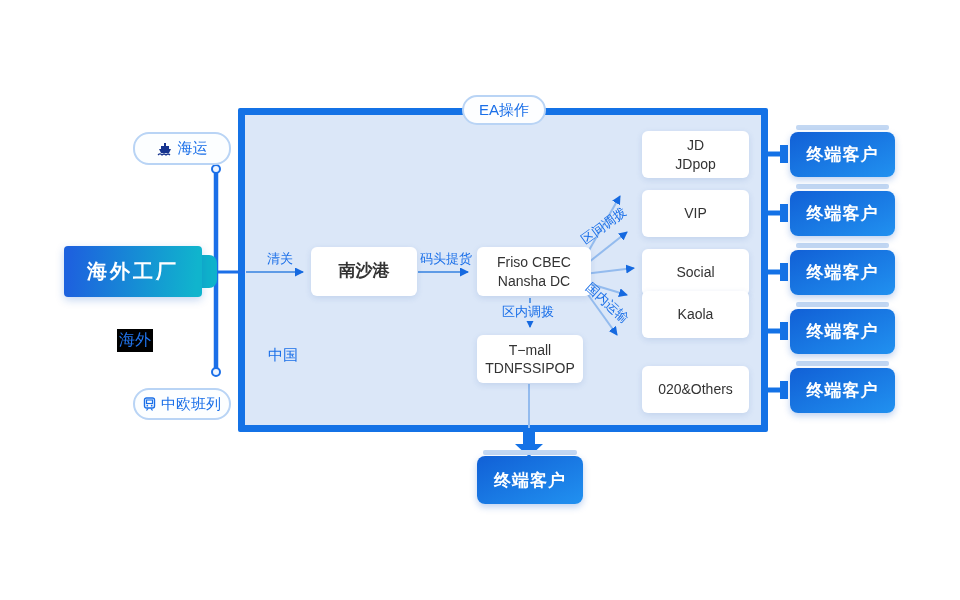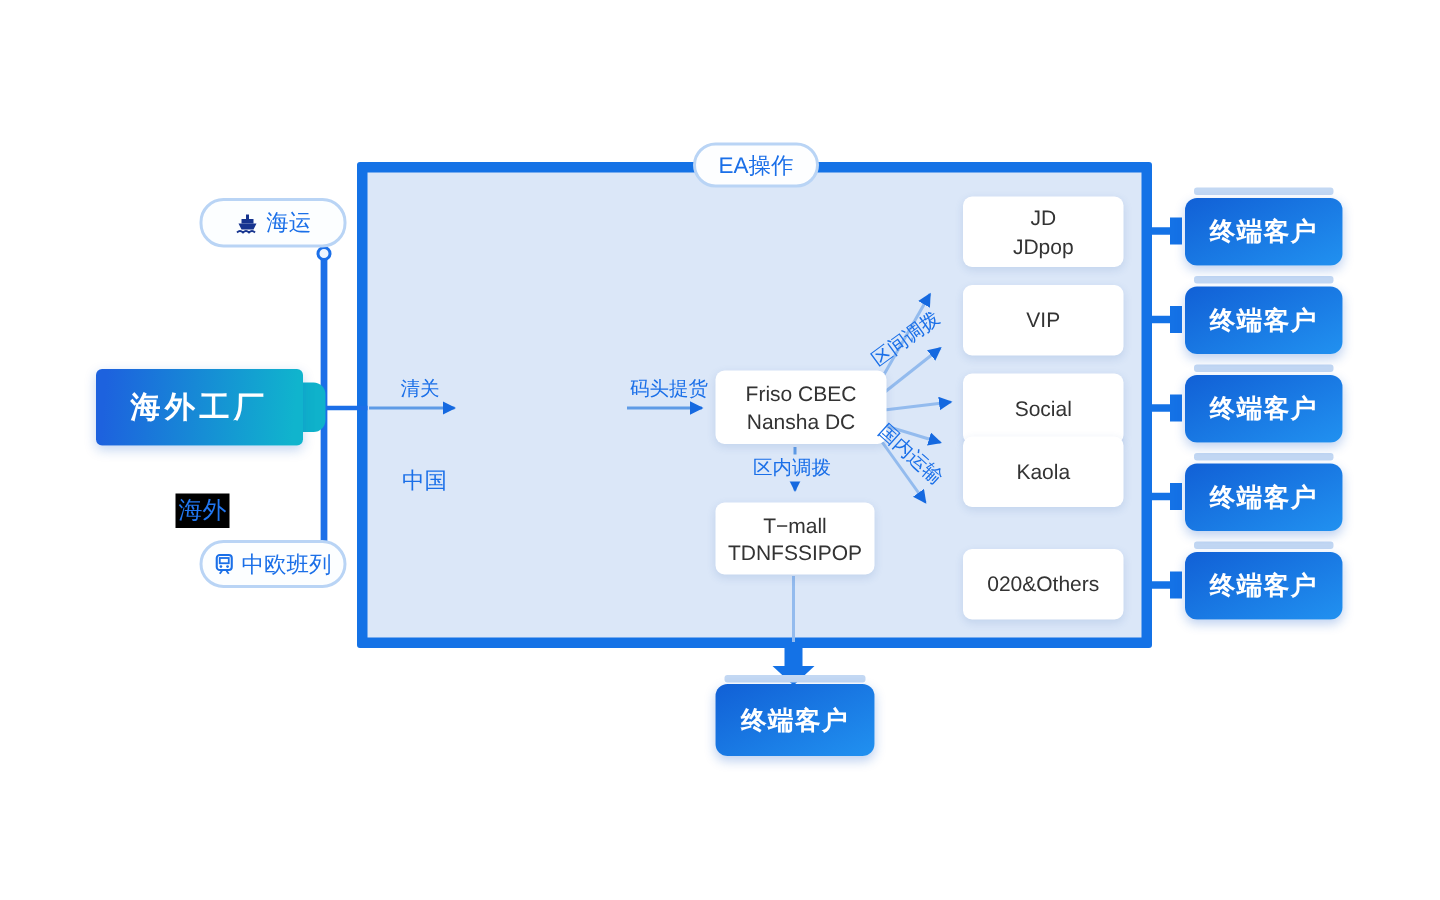--- a/index.html
+++ b/index.html
@@ -32,21 +32,21 @@
     box-shadow:0 3px 8px rgba(20,90,200,.25);
   }
   .factory-stub{
     position:absolute;left:192px;top:255px;width:25px;height:33px;z-index:3;
     background:#0fb2cb;border-radius:8px;
   }
   .region{
     position:absolute;color:#1a6fe8;font-weight:normal;z-index:4;white-space:nowrap;
   }
   .region-overseas{left:117px;top:329px;font-size:16px;background:#000;color:#2176f0;padding:1px 2px;}
-  .region-china{left:268px;top:311px;font-size:15px;font-weight:normal;z-index:3;}
+  .region-china{left:268px;top:346px;font-size:15px;font-weight:normal;z-index:3;}
   .wbox{
     position:absolute;background:#ffffff;border-radius:6px;z-index:4;
     box-shadow:0 2px 6px rgba(40,90,170,.14);
     display:flex;flex-direction:column;align-items:center;justify-content:center;
     color:#333;text-align:center;
   }
   .wbox .l1,.wbox .l2{display:block;line-height:1.3;}
   .node-nansha{left:311px;top:247px;width:106px;height:49px;font-size:17px;font-weight:600;}
   .node-friso{left:477px;top:247px;width:114px;height:49px;font-size:14px;}
   .node-tmall{left:477px;top:335px;width:106px;height:48px;font-size:14px;}
@@ -129,40 +129,43 @@
   <div class="badge" style="left:133px;top:132px;width:94px;height:29px;">
     <svg width="16" height="16" viewBox="0 0 16 16">
       <rect x="7" y="2" width="2" height="3" fill="#16348f"></rect>
       <rect x="4" y="5" width="8" height="3" fill="#16348f"></rect>
       <path d="M2,8 L14,8 L12,12 L4,12 Z" fill="#16348f"></path>
       <path d="M1,14 q2,-2 4,0 q2,-2 4,0 q2,-2 4,0" stroke="#16348f" stroke-width="1.2" fill="none"></path>
     </svg>
     <span>海运</span>
   </div>
 
-  <div class="badge" style="left:133px;top:360px;width:94px;height:28px;">
+  <div class="badge" style="left:133px;top:388px;width:94px;height:28px;">
     <svg width="13" height="15" viewBox="0 0 13 15">
       <rect x="1.5" y="1" width="10" height="10" rx="2" fill="none" stroke="#1a6fe8" stroke-width="1.4"></rect>
       <rect x="3.5" y="3" width="6" height="3.5" fill="none" stroke="#1a6fe8" stroke-width="1.2"></rect>
       <circle cx="4.3" cy="8.7" r="0.9" fill="#1a6fe8"></circle>
       <circle cx="8.7" cy="8.7" r="0.9" fill="#1a6fe8"></circle>
       <line x1="3.5" y1="13.5" x2="5" y2="11.5" stroke="#1a6fe8" stroke-width="1.2"></line>
       <line x1="9.5" y1="13.5" x2="8" y2="11.5" stroke="#1a6fe8" stroke-width="1.2"></line>
     </svg>
     <span>中欧班列</span>
   </div>
 
   <div class="factory-stub"></div>
   <div class="factory">
     <span>海外工厂</span>
   </div>
 
   <div class="region region-overseas">海外</div>
   <div class="region region-china">中国</div>
 
+  <div class="wbox node-nansha">
+    <span class="l1">南沙港</span>
+  </div>
 
   <div class="wbox node-friso">
     <span class="l1">Friso CBEC</span>
     <span class="l2">Nansha DC</span>
   </div>
 
   <div class="wbox channel" style="top:131px;">
     <span class="l1">JD</span>
     <span class="l2">JDpop</span>
   </div>

